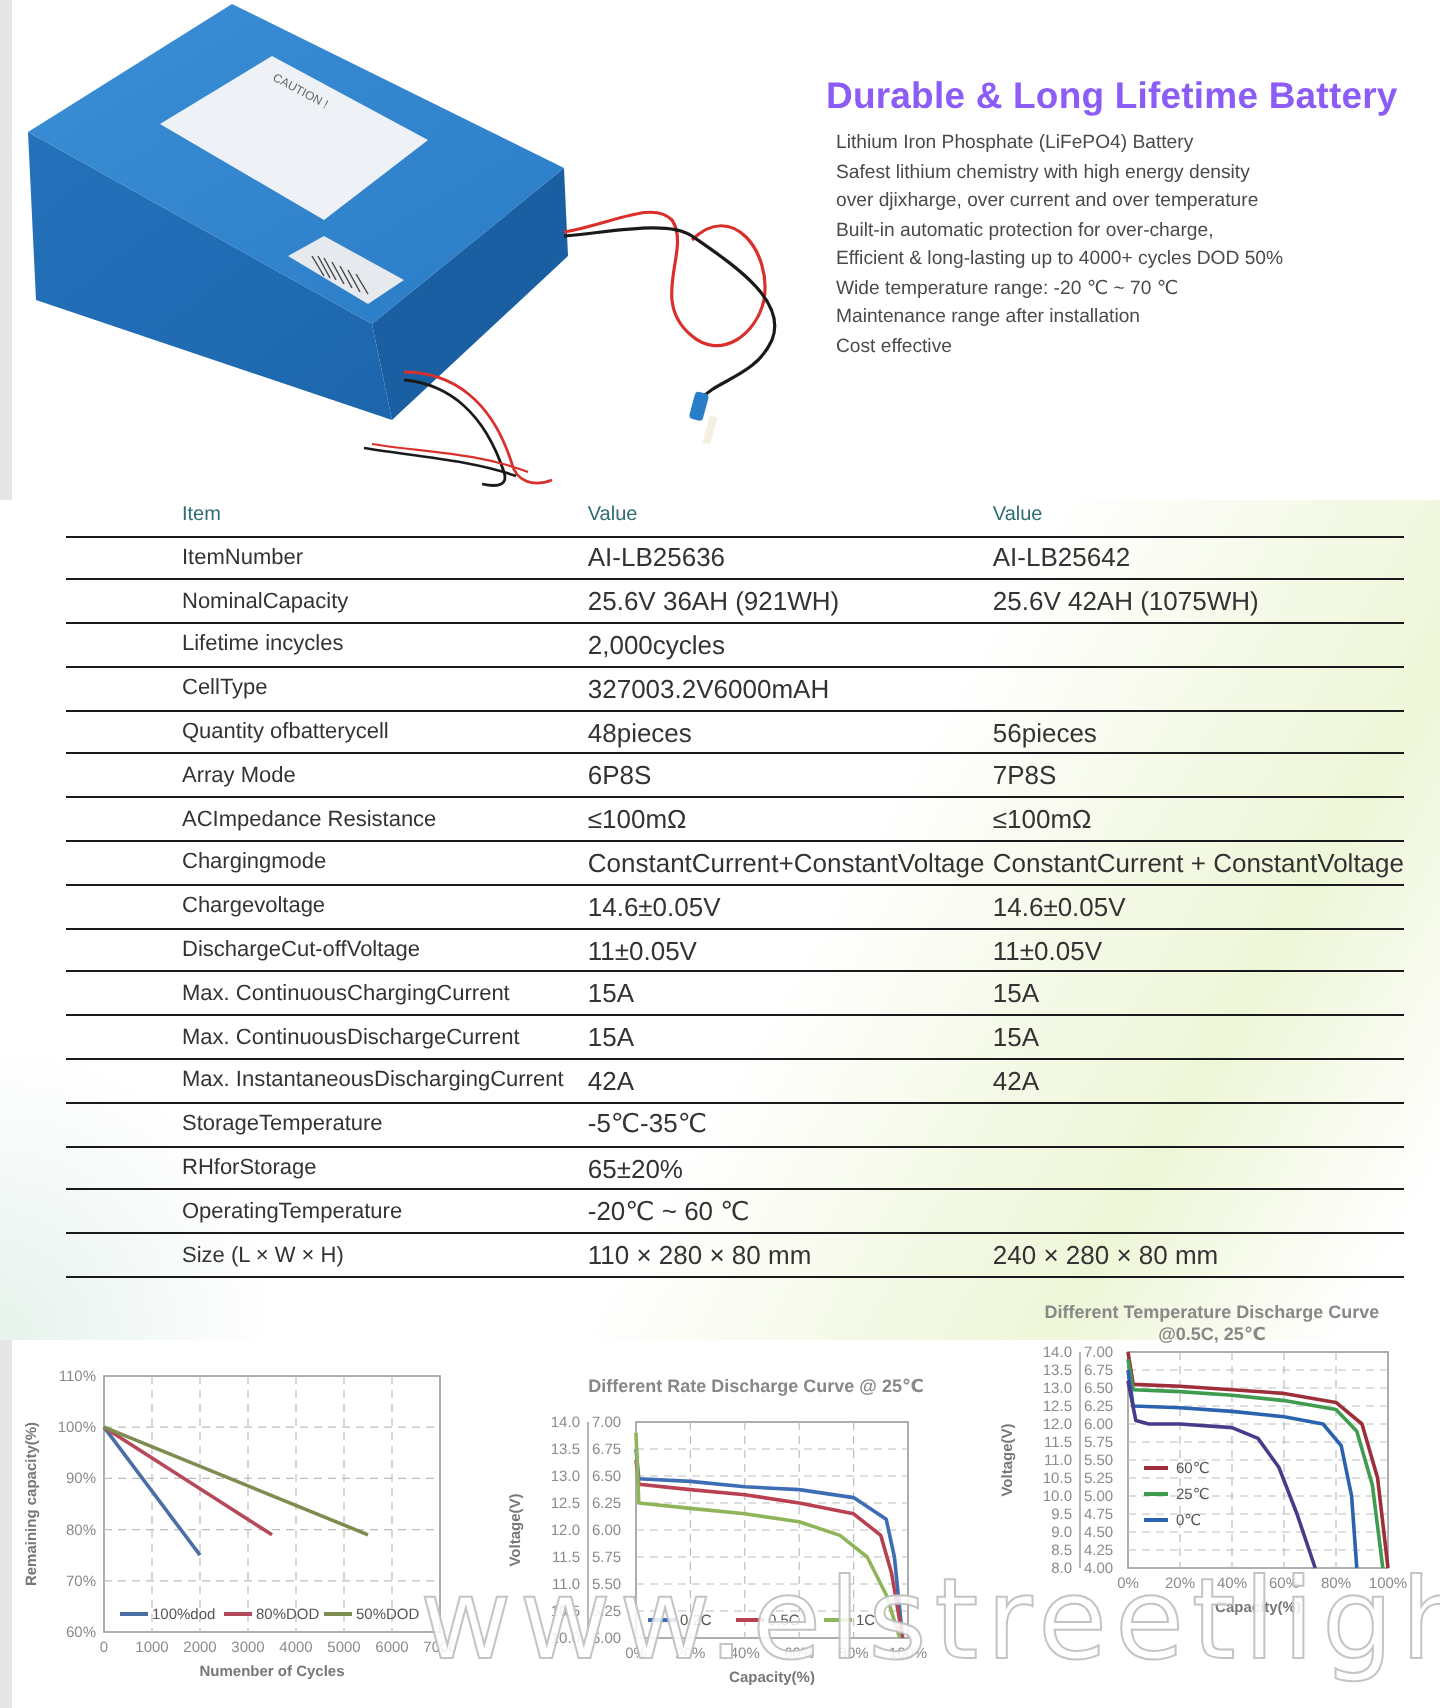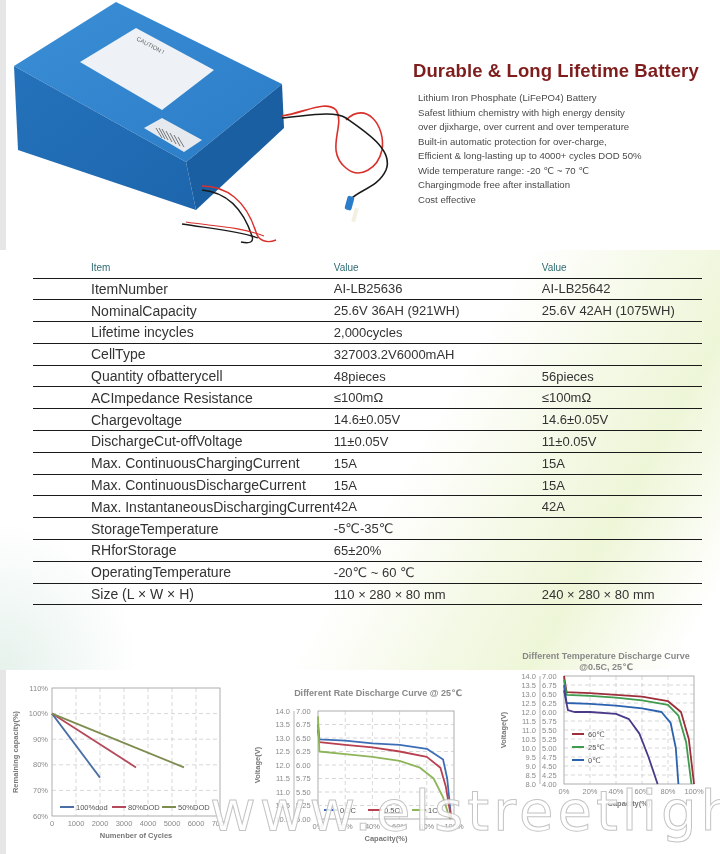--- a/index.html
+++ b/index.html
@@ -6,32 +6,32 @@
   html, body { width: 720px; height: 854px; background: #ffffff; overflow: hidden; }
   body { font-family: "Liberation Sans", "DejaVu Sans", sans-serif; color: #333; position: relative; }
   .page { position: relative; width: 720px; height: 854px; background: #fff; }
   .left-edge { position: absolute; left: 0; top: 0; width: 6px; height: 854px; background: #e6e6e6; }
 
   
   .hero { position: absolute; left: 6px; top: 0; width: 400px; height: 248px; }
   .hero svg { width: 100%; height: 100%; }
 
   
-  .headline { position: absolute; left: 413px; top: 37px; font-size: 18.5px; font-weight: bold; color: #7f1d1d; letter-spacing: 0.1px; margin-top: 23px; }
-  .features { position: absolute; left: 418px; top: 65px; list-style: none; margin-top: 26px; }
+  .headline { position: absolute; left: 413px; top: 37px; font-size: 18.5px; font-weight: bold; color: #8b5cf6; letter-spacing: 0.1px; }
+  .features { position: absolute; left: 418px; top: 65px; list-style: none; }
   .features li { font-size: 9.6px; line-height: 14.5px; color: #4a4a4a; white-space: nowrap; }
 
   
   .spec-bg { position: absolute; left: 0; top: 250px; width: 720px; height: 420px;
     background: linear-gradient(120deg, #ffffff 0%, #ffffff 55%, #f4f9e6 70%, #eef6d8 80%, #ffffff 95%); }
   .spec-bg-left { position: absolute; left: 0; top: 520px; width: 140px; height: 150px;
     background: radial-gradient(ellipse at 0% 100%, #e6f2ec 0%, rgba(255,255,255,0) 70%); }
-  .spec-table { position: absolute; left: 33px; top: 258px; width: 669px; border-collapse: collapse; }
+  .spec-table { position: absolute; left: 33px; top: 248px; width: 669px; border-collapse: collapse; }
   .spec-table th { text-align: left; font-weight: normal; color: #2f6b74; font-size: 10px; height: 20px; padding: 0; vertical-align: middle; }
-  .spec-table td { font-size: 14px; color: #333; height: 21.8px; padding: 0; vertical-align: middle; border-top: 1.3px solid #1a1a1a; white-space: nowrap; }
+  .spec-table td { font-size: 11px; color: #333; height: 21.8px; padding: 0; vertical-align: middle; border-top: 1.3px solid #1a1a1a; white-space: nowrap; }
   .spec-table tr:last-child td { border-bottom: 1.3px solid #1a1a1a; }
   .c1 { padding-left: 58px !important; width: 277px; }
   .c2 { width: 208px; }
   .c3 { }
   .spec-table td.c2, .spec-table td.c3 { font-size: 13px; }
 
   
   .chart { position: absolute; }
   .chart svg { display: block; }
   .chart-title { font-size: 9px; font-weight: bold; fill: #888; }
@@ -93,21 +93,21 @@
   </div>
 
   <h1 class="headline">Durable &amp; Long Lifetime Battery</h1>
   <ul class="features">
     <li>Lithium Iron Phosphate (LiFePO4) Battery</li>
     <li>Safest lithium chemistry with high energy density</li>
     <li> over djixharge, over current and over temperature</li>
     <li>Built-in automatic protection for over-charge,</li>
     <li>Efficient &amp; long-lasting up to 4000+ cycles DOD 50%</li>
     <li>Wide temperature range: -20 ℃ ~ 70 ℃</li>
-    <li> Chargingmode free after installation</li>
+    <li> Maintenance range after installation</li>
     <li> Cost effective</li>
   </ul>
 
   <div class="spec-bg"></div>
   <div class="spec-bg-left"></div>
   <table class="spec-table">
     <thead>
       <tr>
         <th class="c1">Item</th>
         <th class="c2">Value</th>
@@ -134,23 +134,33 @@
           <td class="c1">CellType</td>
           <td class="c2">327003.2V6000mAH</td>
           <td class="c3"></td>
         </tr>
       <tr>
           <td class="c1">Quantity ofbatterycell</td>
           <td class="c2">48pieces</td>
           <td class="c3">56pieces</td>
         </tr>
       <tr>
+          <td class="c1">Array Mode</td>
+          <td class="c2">6P8S</td>
+          <td class="c3">7P8S</td>
+        </tr>
+      <tr>
           <td class="c1">ACImpedance Resistance</td>
           <td class="c2">≤100mΩ</td>
           <td class="c3">≤100mΩ</td>
+        </tr>
+      <tr>
+          <td class="c1">Chargingmode</td>
+          <td class="c2">ConstantCurrent+ConstantVoltage</td>
+          <td class="c3">ConstantCurrent + ConstantVoltage</td>
         </tr>
       <tr>
           <td class="c1">Chargevoltage</td>
           <td class="c2">14.6±0.05V</td>
           <td class="c3">14.6±0.05V</td>
         </tr>
       <tr>
           <td class="c1">DischargeCut-offVoltage</td>
           <td class="c2">11±0.05V</td>
           <td class="c3">11±0.05V</td>

